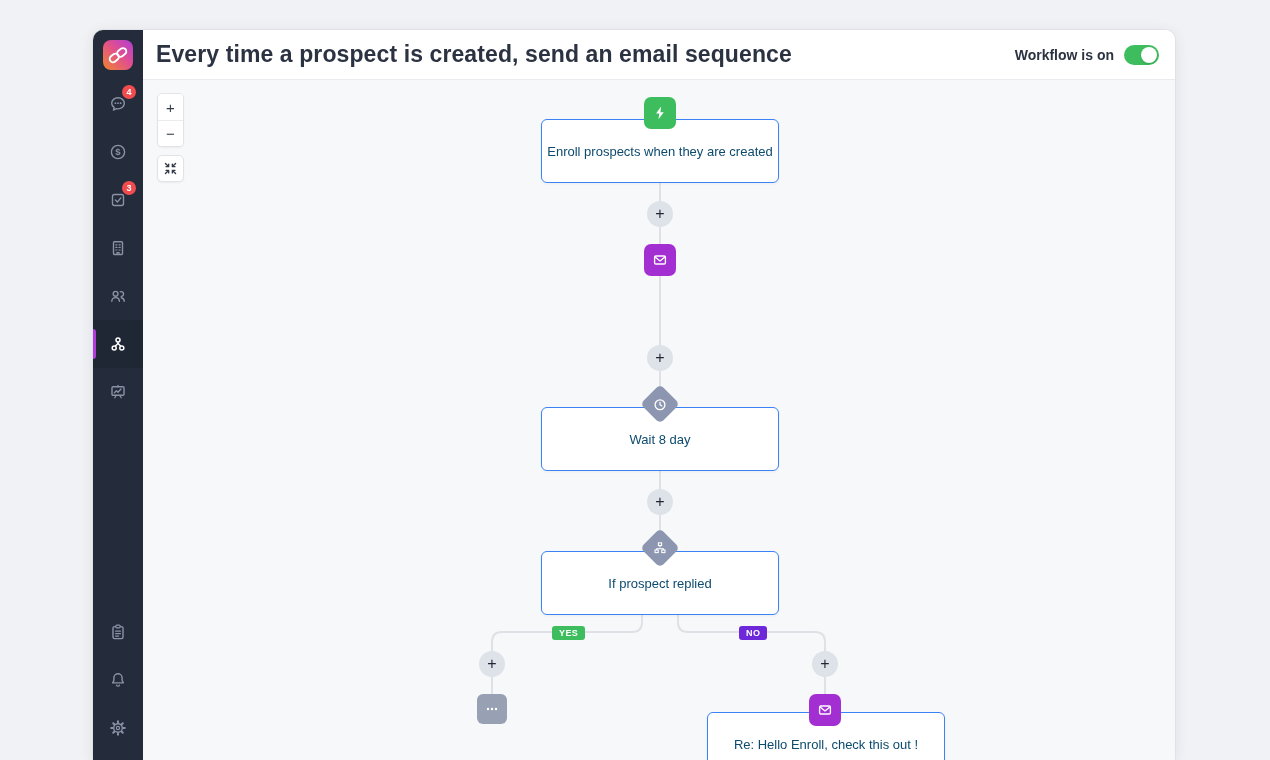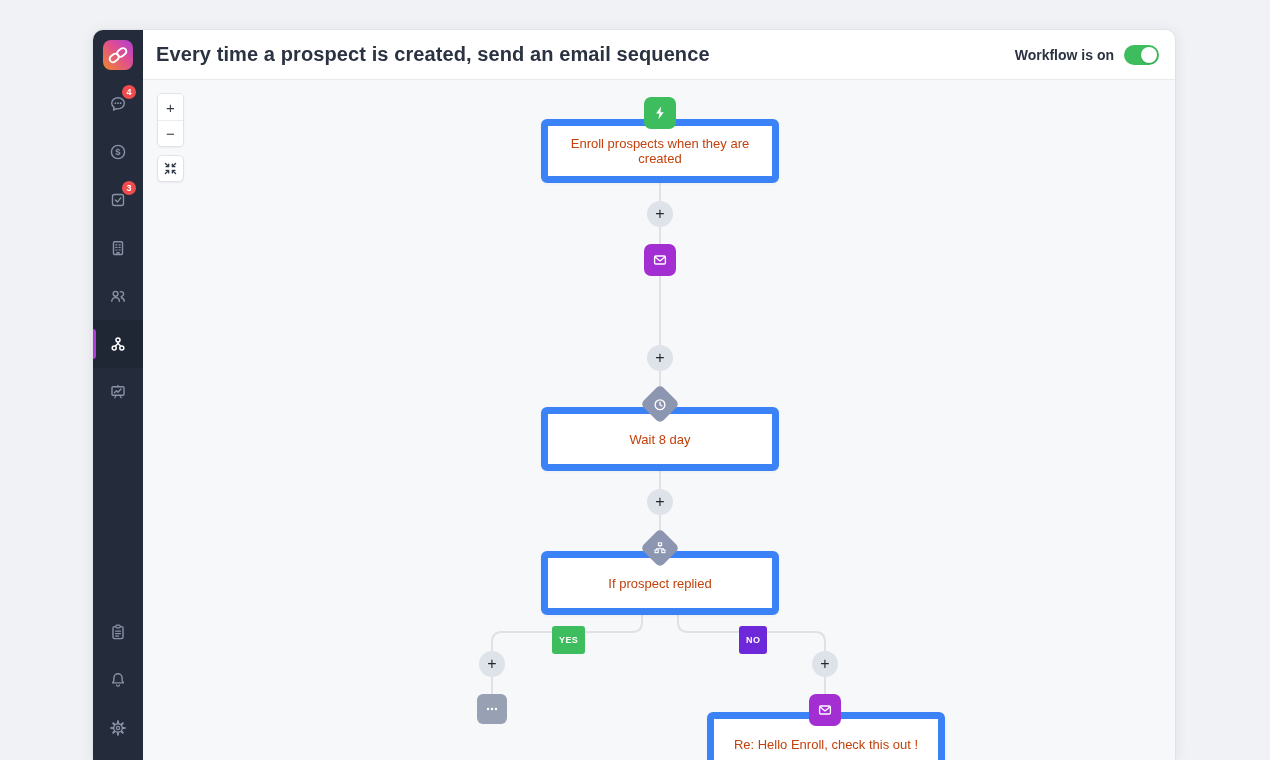--- a/index.html
+++ b/index.html
@@ -43,21 +43,21 @@
     padding:0 3px; line-height:1;
   }
   .nav-spacer { flex:1; }
   .nav-bottom { padding-bottom:8px; }
   
   .main { flex:1; display:flex; flex-direction:column; min-width:0; }
   .header {
     height:50px; background:#fff; border-bottom:1px solid #e9eaee;
     display:flex; align-items:center; padding:0 16px 0 13px; flex-shrink:0;
   }
-  .header-title { font-size:20px; font-weight:bold; color:#2b3241; flex:1; letter-spacing:.1px; }
+  .header-title { font-size:23px; font-weight:bold; color:#2b3241; flex:1; letter-spacing:.1px; }
   .toggle-label { font-size:14px; font-weight:bold; color:#2b3241; }
   .toggle {
     width:35px; height:20px; border-radius:10px; background:#3dbd5d;
     margin-left:10px; position:relative; cursor:pointer;
   }
   .toggle-knob {
     position:absolute; right:2px; top:2px; width:16px; height:16px;
     border-radius:50%; background:#fff; box-shadow:0 1px 2px rgba(0,0,0,.15);
   }
   
@@ -74,43 +74,43 @@
   }
   .zoom-btn + .zoom-btn { border-top:1px solid #ececef; }
   .fit-btn {
     position:absolute; left:14px; top:75px; width:27px; height:27px; z-index:5;
     background:#fff; border:1px solid #e2e3e8; border-radius:5px;
     box-shadow:0 1px 2px rgba(20,30,50,.06);
     display:flex; align-items:center; justify-content:center; cursor:pointer;
   }
   .node-card {
     position:absolute; width:238px; height:64px; background:#fff;
-    border:7px solid #3b82f6; border-radius:6px; z-index:2;
+    border:1px solid #3b82f6; border-radius:6px; z-index:2;
     box-shadow:0 1px 3px rgba(20,30,50,.05);
     display:flex; align-items:center; justify-content:center;
-    font-size:13px; color:#c2410c; cursor:pointer; text-align:center;
+    font-size:13px; color:#0c4a6e; cursor:pointer; text-align:center;
   }
   .node-icon {
     position:absolute; width:32px; height:32px; border-radius:7px; z-index:3;
     display:flex; align-items:center; justify-content:center; cursor:pointer;
   }
   .diamond {
     position:absolute; width:28px; height:28px; border-radius:5px; z-index:3;
     background:#8d96b0; transform:rotate(45deg);
     display:flex; align-items:center; justify-content:center; cursor:pointer;
   }
   .diamond > svg { transform:rotate(-45deg); }
   .plus-btn {
     position:absolute; width:26px; height:26px; border-radius:50%; z-index:4;
     background:#dee2e9; border:none; color:#1f2733; font-size:16px; line-height:1;
     display:flex; align-items:center; justify-content:center; cursor:pointer;
     font-family:"Liberation Sans", sans-serif;
   }
   .branch-badge {
-    position:absolute; height:28px; z-index:4; border-radius:3px;
+    position:absolute; height:14px; z-index:4; border-radius:3px;
     font-size:9px; font-weight:bold; color:#fff; letter-spacing:.4px;
     display:flex; align-items:center; padding:0 7px; line-height:1;
   }
   .badge-yes { background:#3dbd5d; }
   .badge-no  { background:#6d28d9; }
   .dots-box {
     position:absolute; width:30px; height:30px; border-radius:6px; z-index:3;
     background:#98a1b3; display:flex; align-items:center; justify-content:center;
     cursor:pointer;
   }

